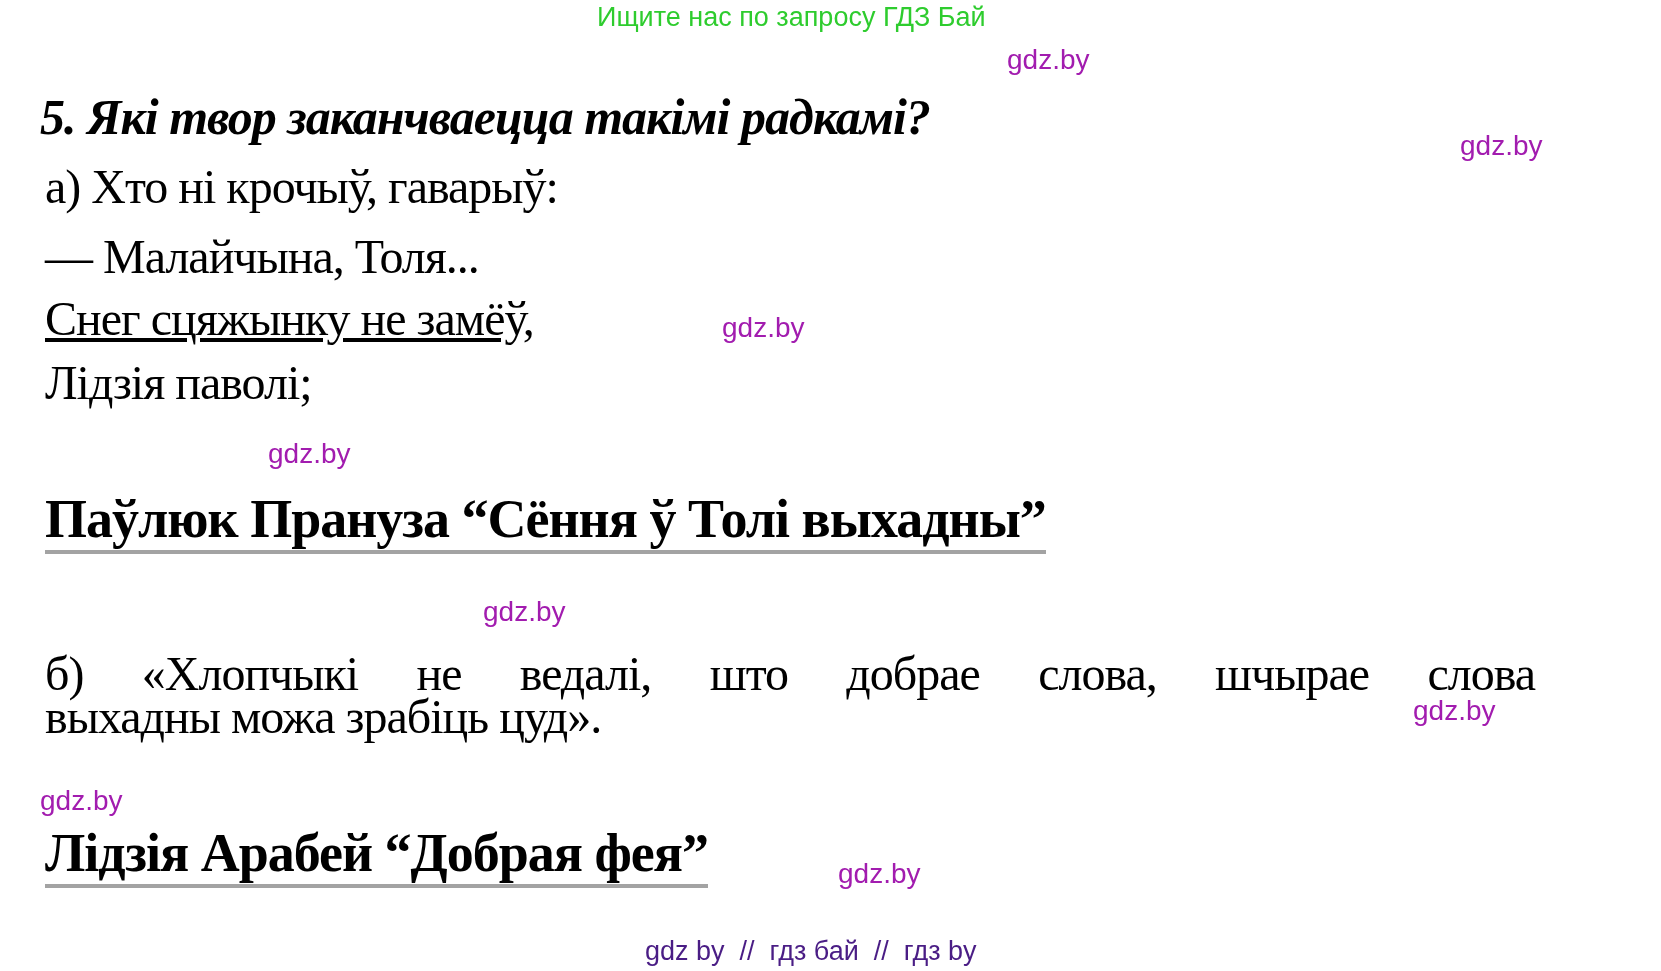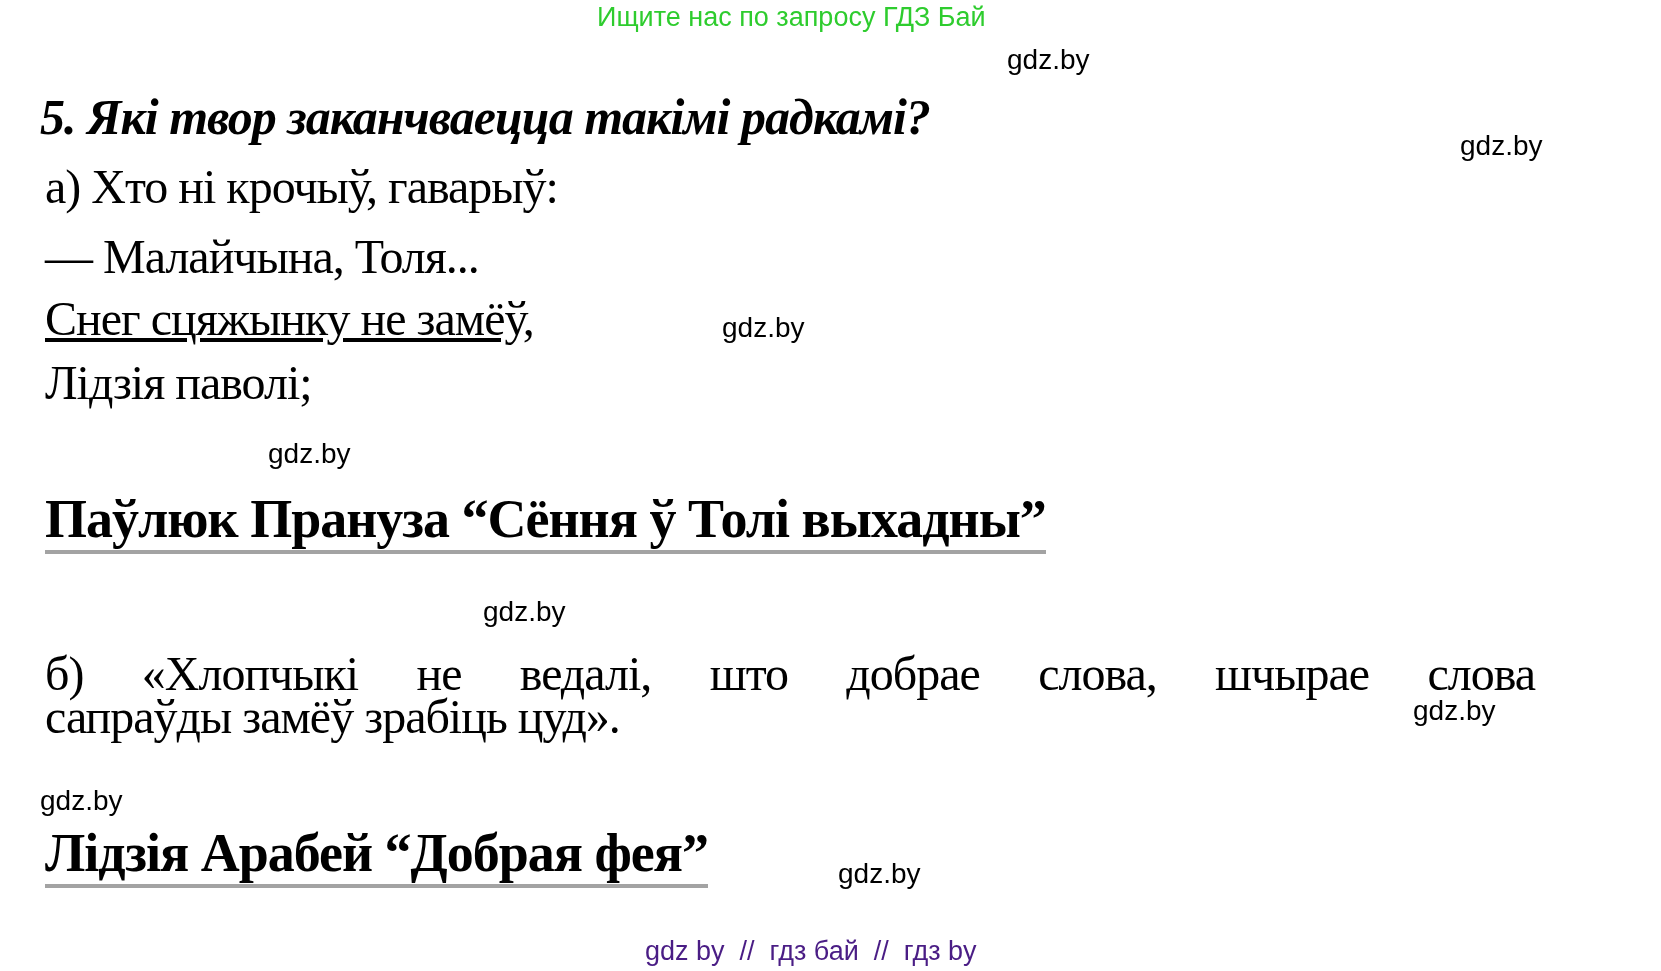--- a/index.html
+++ b/index.html
@@ -25,21 +25,21 @@
     font-size: 27px;
     font-weight: 500;
     color: #2ecc2e;
     white-space: pre;
   }
 
   
   .wm {
     font-family: "Liberation Sans", sans-serif;
     font-size: 28px;
-    color: #000000;
+    color: #a21caf;
     white-space: pre;
     text-align: center;
   }
   .wm1 { left: 1007px; top: 44px; }
   .wm2 { left: 1460px; top: 130px; }
   .wm3 { left: 722px;  top: 312px; }
   .wm4 { left: 268px;  top: 438px; }
   .wm5 { left: 483px;  top: 596px; }
   .wm6 { left: 1413px; top: 695px; }
   .wm7 { left: 40px;   top: 785px; }
@@ -119,21 +119,21 @@
   <div class="abs wm wm3">gdz.by</div>
   <div class="abs body-line a4">Лідзія паволі;</div>
 
   <div class="abs wm wm4">gdz.by</div>
 
   <div class="abs answer-title ans-a">Паўлюк Прануза “Сёння ў Толі выхадны”</div>
 
   <div class="abs wm wm5">gdz.by</div>
 
   <div class="abs body-line b1">б) «Хлопчыкі не ведалі, што добрае слова, шчырае слова</div>
-  <div class="abs body-line b2">сапраўды замёў зрабіць цуд».</div>
+  <div class="abs body-line b2">выхадны можа зрабіць цуд».</div>
   <div class="abs wm wm6">gdz.by</div>
 
   <div class="abs wm wm7">gdz.by</div>
 
   <div class="abs answer-title ans-b">Лідзія Арабей “Добрая фея”</div>
   <div class="abs wm wm8">gdz.by</div>
 
   <div class="abs footer-line">gdz by  //  гдз бай  //  гдз by</div>
 
 </div>

